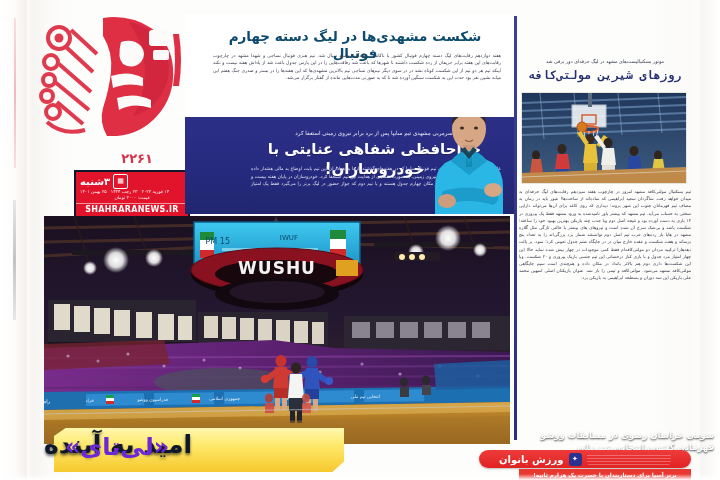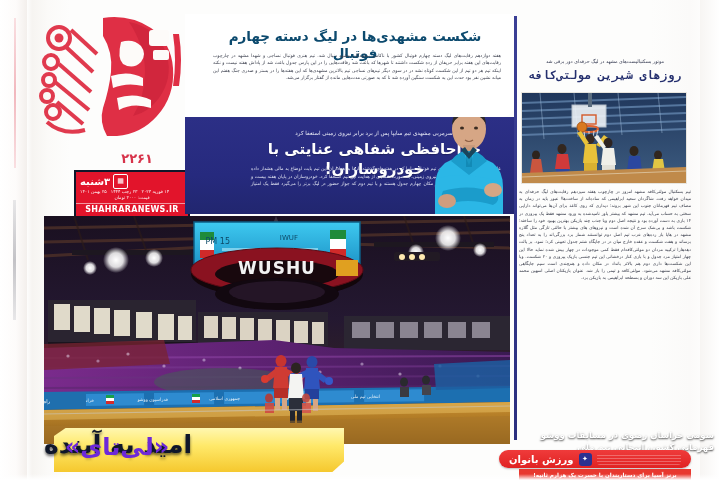--- a/index.html
+++ b/index.html
@@ -198,21 +198,21 @@
     position:absolute;right:8px;top:178px;width:172px;height:246px;
     font-size:4.4px;line-height:7.2px;color:#3a3e4c;
     text-align:justify;direction:rtl;overflow:hidden;
   }
   
   .rc-badge{
     position:absolute;right:8px;top:440px;width:172px;height:18px;
     background:linear-gradient(180deg,#ef3b3b 0%,#e02222 100%);
     border-radius:9px;
     display:flex;flex-direction:row-reverse;align-items:center;
-    padding:0 10px;gap:5px;
+    padding:0 20px;gap:5px;
     box-shadow:0 1px 2px rgba(0,0,0,.25);
   }
   .rc-badge .bicon{
     width:13px;height:13px;border-radius:3px;background:#2b3190;
     display:flex;align-items:center;justify-content:center;
     color:#fff;font-size:7px;line-height:7px;
   }
   .rc-badge .blabel{
     font-size:10px;font-weight:700;color:#fff;letter-spacing:-.3px;
     direction:rtl;

